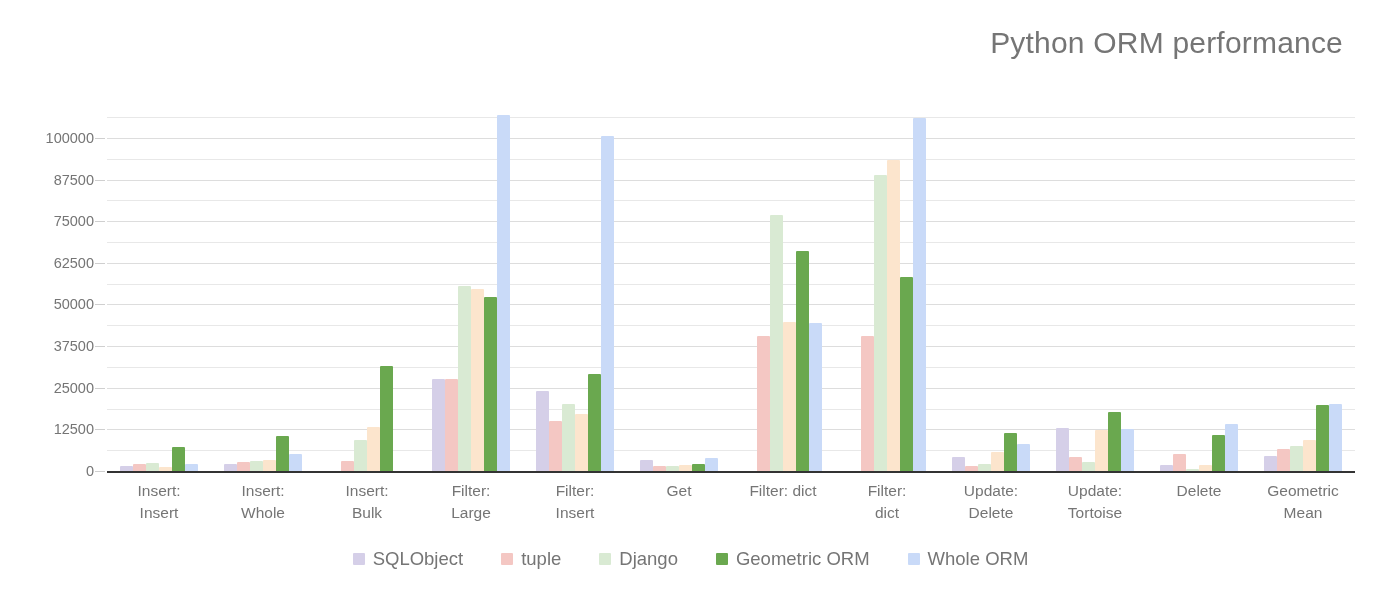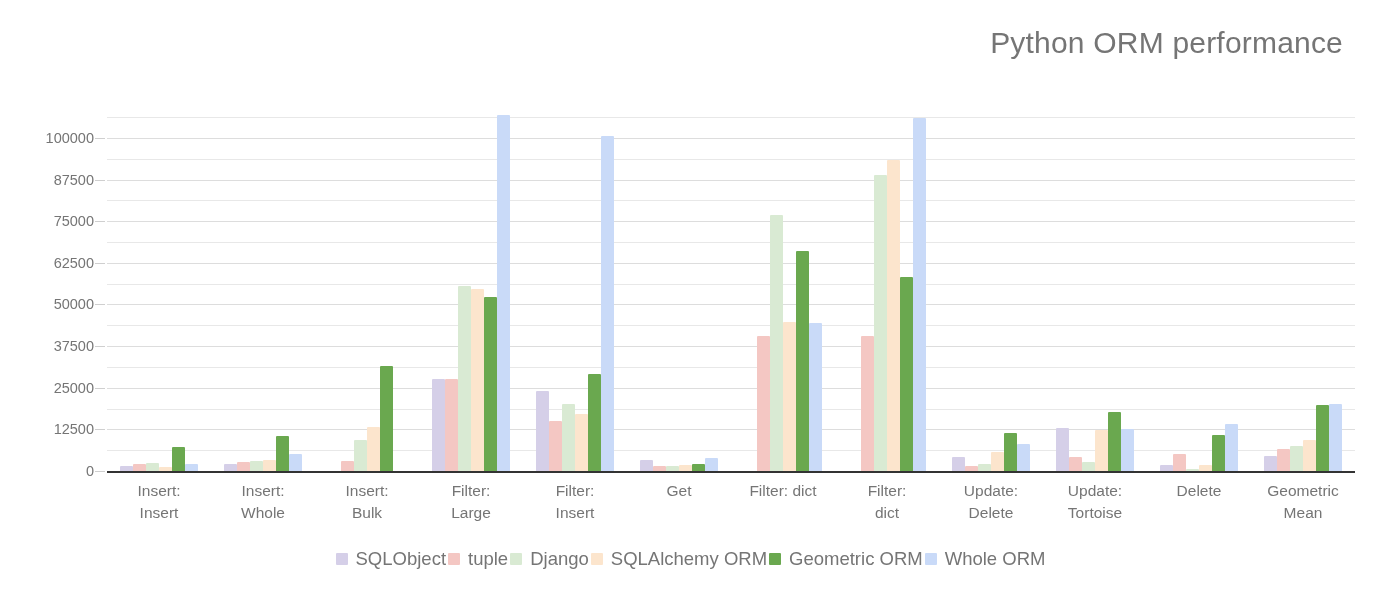--- a/index.html
+++ b/index.html
@@ -121,21 +121,21 @@
     top: 548px;
     width: 1381px;
     display: flex;
     justify-content: center;
     align-items: center;
     gap: 0px;
   }
   .legend-item {
     display: flex;
     align-items: center;
-    margin: 0 1px;
+    margin: 0 19px;
   }
   .legend-swatch {
     width: 12px;
     height: 12px;
     margin-right: 8px;
     border-radius: 1px;
     flex: none;
   }
   .legend-label {
     font-size: 18.5px;
@@ -344,24 +344,20 @@
       </div>
       <div class="legend-item">
         <span class="legend-swatch" style="background: rgb(244, 199, 195);"></span>
         <span class="legend-label">tuple</span>
       </div>
       <div class="legend-item">
         <span class="legend-swatch" style="background: rgb(217, 234, 211);"></span>
         <span class="legend-label">Django</span>
       </div>
       <div class="legend-item">
-        <span class="legend-swatch" style="background: rgb(252, 229, 205);"></span>
-        <span class="legend-label">SQLAlchemy ORM</span>
-      </div>
-      <div class="legend-item">
         <span class="legend-swatch" style="background: rgb(106, 168, 79);"></span>
         <span class="legend-label">Geometric ORM</span>
       </div>
       <div class="legend-item">
         <span class="legend-swatch" style="background: rgb(201, 218, 248);"></span>
         <span class="legend-label">Whole ORM</span>
       </div>
     </div>
 
 </div>

